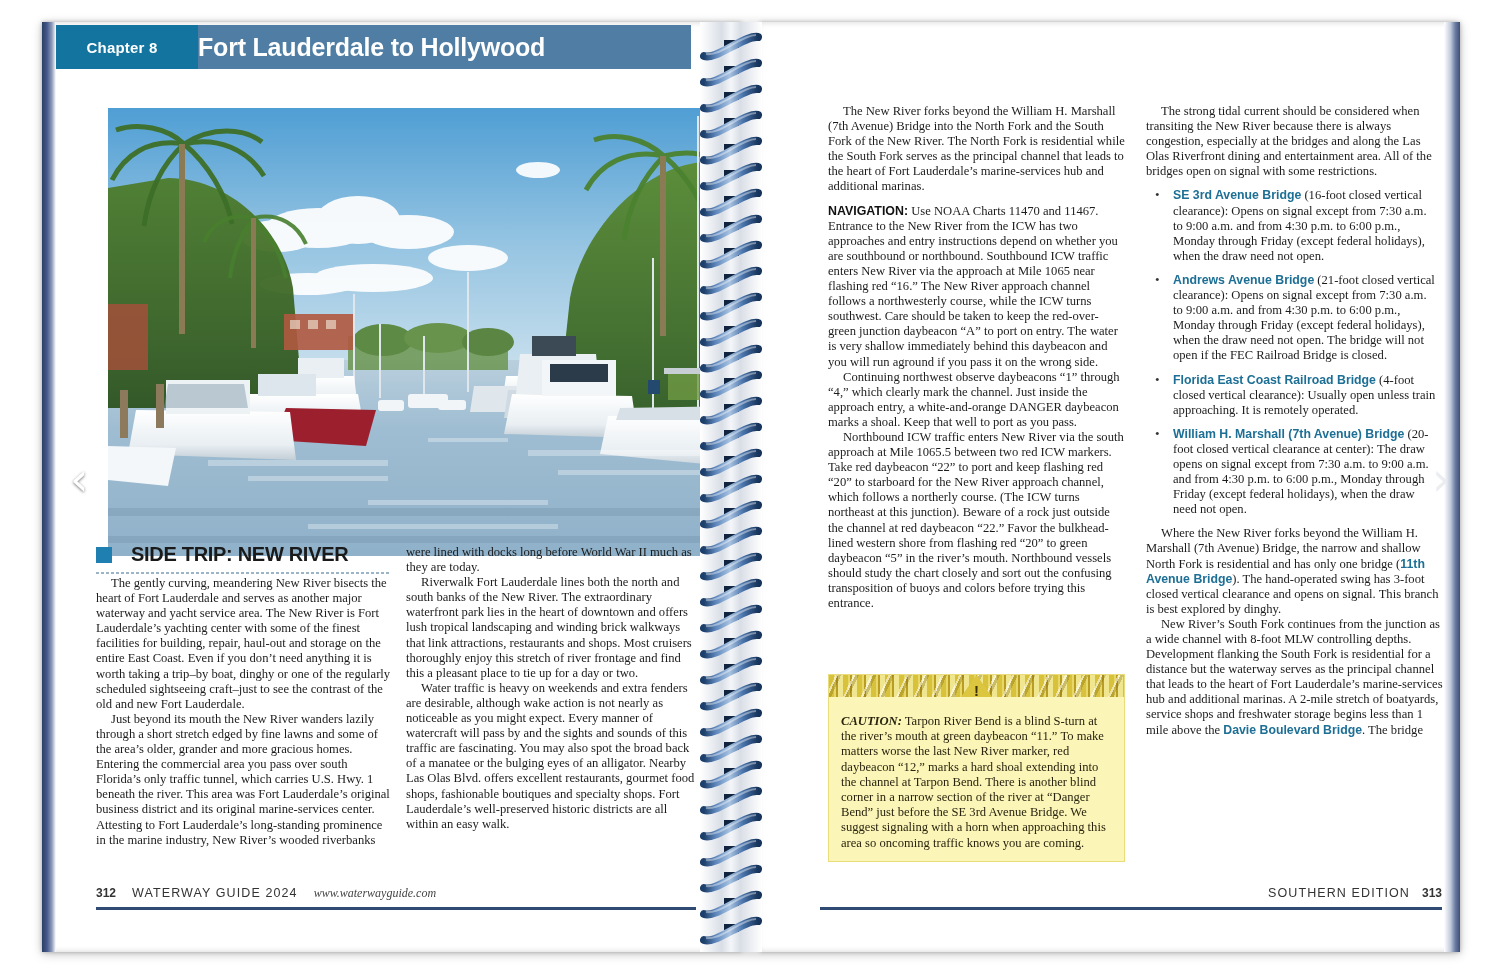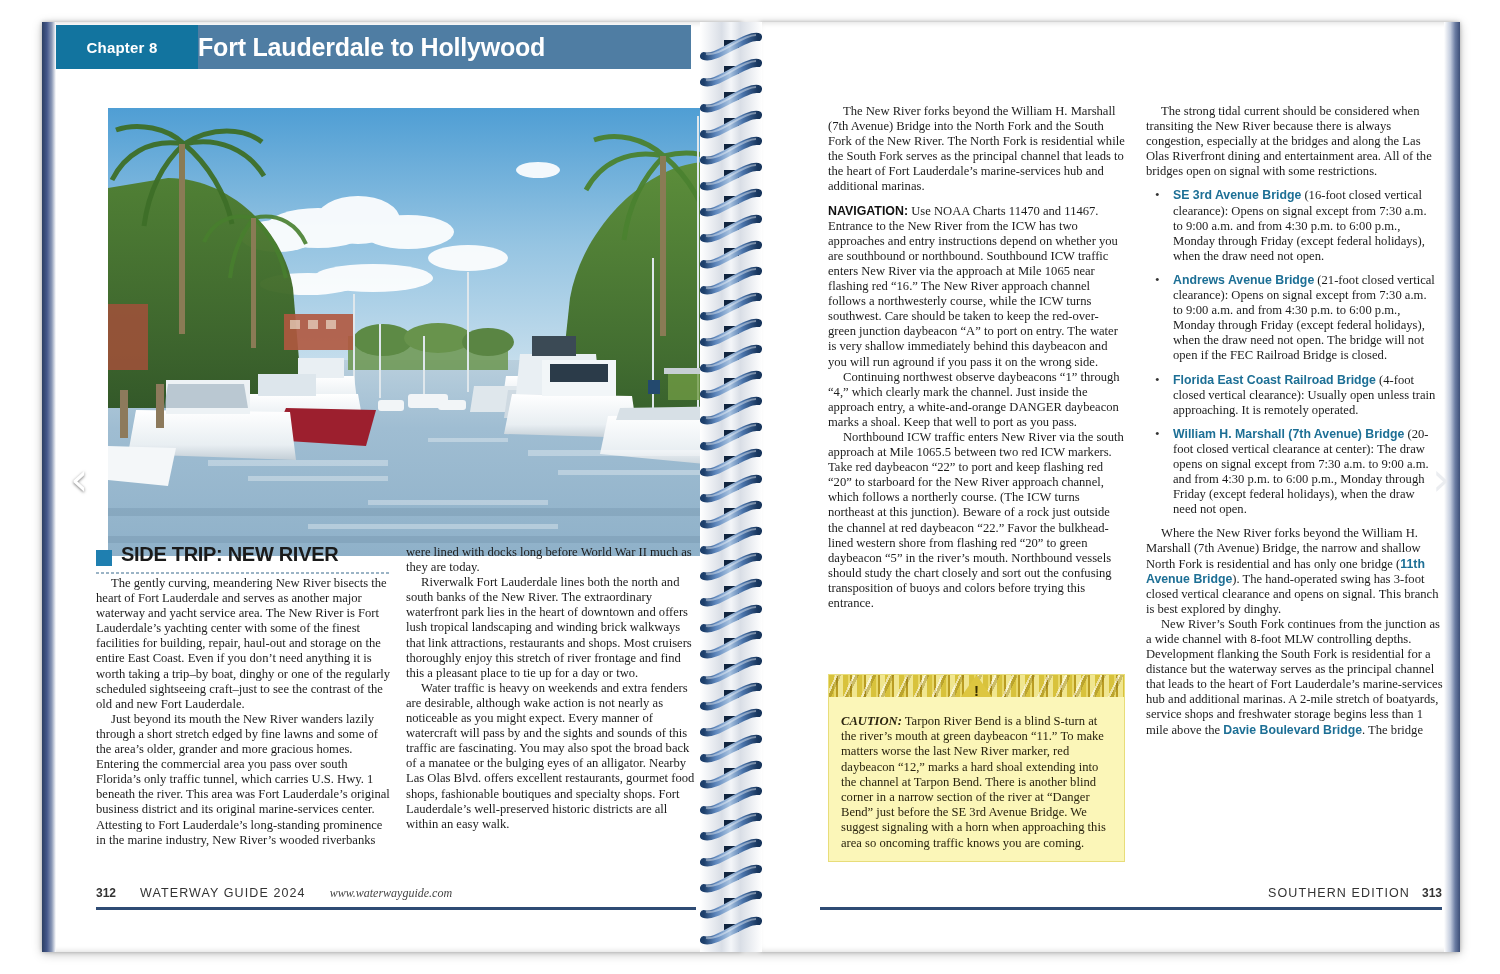--- a/index.html
+++ b/index.html
@@ -90,21 +90,21 @@
     text-shadow:0 1px 3px rgba(0,0,0,.55);
     cursor:pointer; user-select:none;
   }
   .nav-left  { left:70px;  top:456px; }
   .nav-right { left:1432px; top:456px; color:#e8eaee; text-shadow:none; opacity:.85; }
 
   
   .sidetrip {
     position:absolute; left:96px; top:543px; width:295px;
   }
-  .sidetrip-row { display:flex; align-items:flex-end; gap:9px; }
+  .sidetrip-row { display:flex; align-items:center; gap:19px; }
   .sidetrip-sq {
     width:16px; height:16px; background:#1f7fb0; flex:0 0 auto;
   }
   .sidetrip-title {
     font-family:"Liberation Sans", sans-serif; font-weight:bold;
     font-size:20px; color:#1a1a1a; letter-spacing:-.3px;
   }
   .sidetrip-rule {
     margin-top:6px; height:2px;
     background: repeating-linear-gradient(90deg,#9bb4c6 0 3px, #ffffff 3px 5px);
@@ -184,21 +184,21 @@
   .caution-text {
     padding:17px 12px 0 12px;
     font-family:"Liberation Serif", serif;
     font-size:12.6px; line-height:15.2px; color:#2a2410;
   }
   .caution-text i { font-style:italic; font-weight:bold; }
 
   
   .footer-left {
     position:absolute; left:96px; top:886px; width:600px;
-    display:flex; align-items:baseline; gap:24px;
+    display:flex; align-items:baseline; gap:16px;
   }
   .foot-pg {
     font-family:"Liberation Sans", sans-serif; font-weight:bold;
     font-size:12px; color:#333;
   }
   .foot-name {
     font-family:"Liberation Sans", sans-serif;
     font-size:12.5px; letter-spacing:1.1px; color:#333;
   }
   .foot-url {

